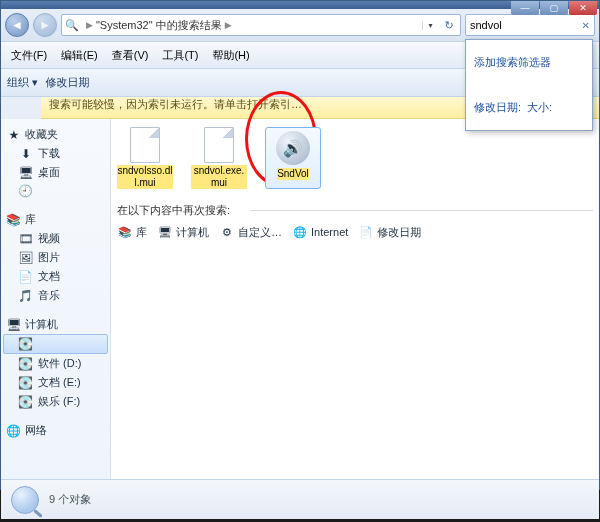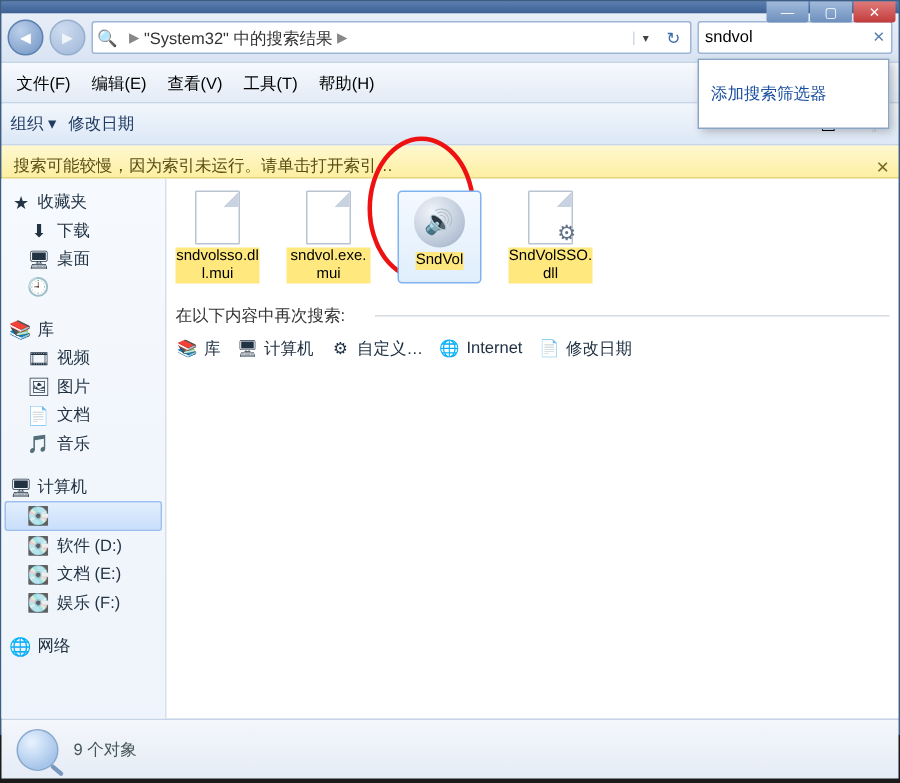--- a/index.html
+++ b/index.html
@@ -37,21 +37,21 @@
   .menubar{height:28px;background:linear-gradient(#f6f9fd,#e3ebf6);border-top:1px solid #c6d4e8;border-bottom:1px solid #c6d4e8;display:flex;align-items:center;font-size:11px;padding:0 4px;gap:2px;}
   .menubar span{padding:2px 6px;}
 
   
   .toolbar{height:28px;background:linear-gradient(#f1f6fc,#dde8f6);border-bottom:1px solid #c6d4e8;display:flex;align-items:center;font-size:11px;padding:0 6px;gap:8px;}
   .tb-item{display:flex;align-items:center;gap:3px;color:#1f3b63;}
   .tb-sep{flex:1;}
   .tb-icon{width:20px;height:20px;display:flex;align-items:center;justify-content:center;}
 
   
-  .infobar{height:22px;background:linear-gradient(#fff8d0,#fdefa2);border-bottom:1px solid #e4d77e;font-size:11px;display:flex;align-items:flex-end;padding:0 8px;color:#5b4e12;position:relative;}
+  .infobar{height:22px;background:linear-gradient(#fff8d0,#fdefa2);border-bottom:1px solid #e4d77e;font-size:11px;display:flex;align-items:flex-start;padding:0 8px;color:#5b4e12;position:relative;margin-left:40px;}
   .infobar .close{position:absolute;right:6px;color:#7a6c24;}
 
   
   .body{display:flex;height:360px;background:#fff;}
   .sidebar{width:110px;background:linear-gradient(#f6f9fd,#eef4fb);border-right:1px solid #d6e0ee;font-size:11px;padding:6px 2px;overflow:hidden;}
   .sb-group{margin-bottom:10px;}
   .sb-head{display:flex;align-items:center;gap:4px;padding:2px 4px;color:#234;font-weight:normal;}
   .sb-item{display:flex;align-items:center;gap:5px;padding:2px 4px 2px 16px;color:#234;}
   .sb-item.sel{background:linear-gradient(#e3effd,#c8defb);border:1px solid #9dbff0;border-radius:2px;padding-left:15px;}
   .ico{width:14px;height:14px;display:inline-flex;align-items:center;justify-content:center;font-size:12px;}
@@ -112,20 +112,24 @@
       <div class="addr-ref">↻</div>
     </div>
     <div class="searchbox">
       <input value="sndvol" style="">
       <span class="search-x">✕</span>
     </div>
   </div>
 
   <div class="filter-popup">
     <div class="row title">添加搜索筛选器</div>
+    <div class="row">
+      <span class="link">修改日期:</span>
+      <span class="link">大小:</span>
+    </div>
   </div>
 
   <div class="menubar">
     <span>文件(F)</span>
     <span>编辑(E)</span>
     <span>查看(V)</span>
     <span>工具(T)</span>
     <span>帮助(H)</span>
   </div>
 
@@ -229,26 +233,20 @@
               <div class="page-icon"></div>
             </div>
           <div class="file-label">sndvol.exe.mui</div>
         </div>
         <div class="file selected big-sel">
           <div class="file-icon">
               <div class="speaker">🔊</div>
             </div>
           <div class="file-label">SndVol</div>
         </div>
-        <div class="file hl">
-          <div class="file-icon">
-              <div class="page-icon page-gear"></div>
-            </div>
-          <div class="file-label">SndVolSSO.dll</div>
-        </div>
       </div>
 
       <div class="divider-row">
         <span>在以下内容中再次搜索:</span>
         <hr>
       </div>
 
       <div class="subicons">
         <div class="sub">
             <span class="s-ico">📚</span>

